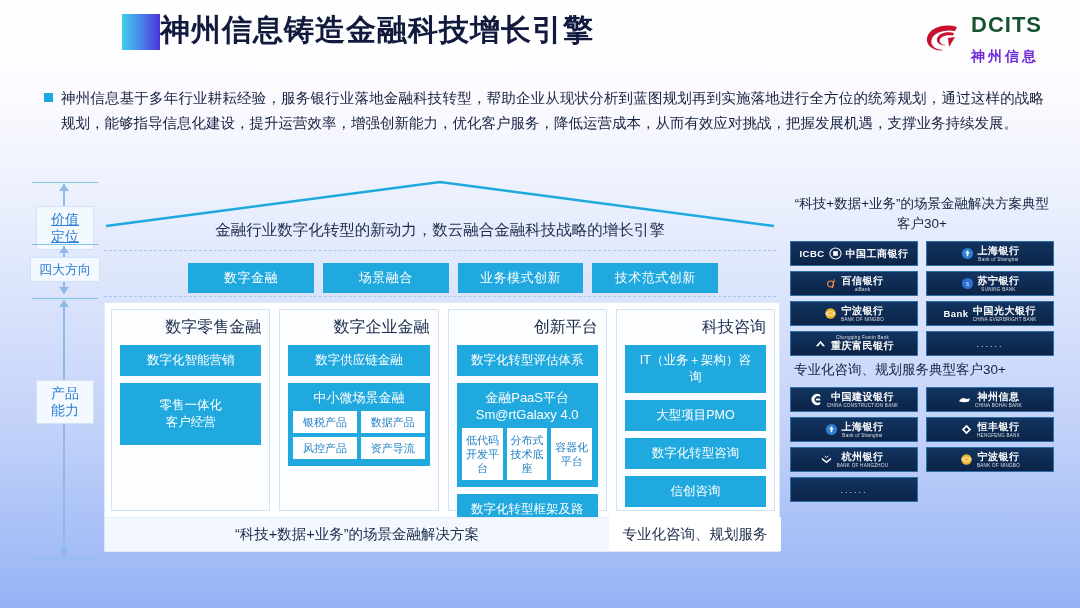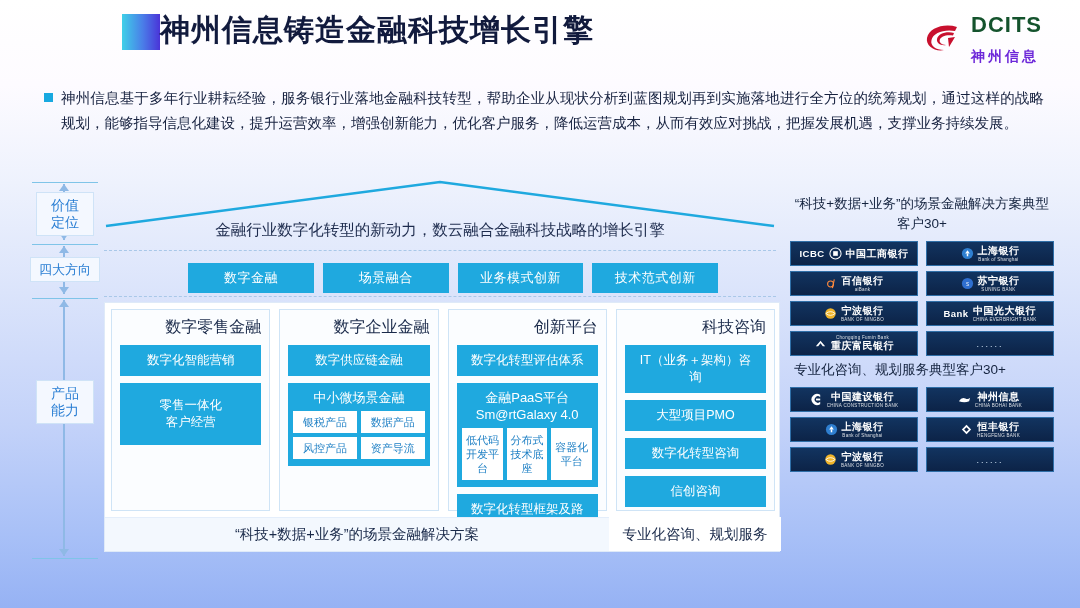--- a/index.html
+++ b/index.html
@@ -142,21 +142,21 @@
 </div>
 
 <div id="intro">
   <div id="intro-bullet"></div>
   <div id="intro-text">神州信息基于多年行业耕耘经验，服务银行业落地金融科技转型，帮助企业从现状分析到蓝图规划再到实施落地进行全方位的统筹规划，通过这样的战略规划，能够指导信息化建设，提升运营效率，增强创新能力，优化客户服务，降低运营成本，从而有效应对挑战，把握发展机遇，支撑业务持续发展。</div>
 </div>
 
 <div id="axis">
   <div class="axis-rule" style="top:0;"></div>
   <div class="axis-arrow" style="top:2px;height:56px;"></div>
-  <div class="axis-label" style="top:10px;">
+  <div class="axis-label" style="top:24px;text-decoration:underline;">
     <div>价值</div>
     <div>定位</div>
   </div>
 
   <div class="axis-rule" style="top:62px;"></div>
   <div class="axis-arrow" style="top:64px;height:48px;"></div>
   <div class="axis-label wide" style="top:75px;">
     <div>四大方向</div>
   </div>
 
@@ -354,20 +354,30 @@
           <path d="M2 7 L7 2 L12 7 L7 12 Z" fill="#fff"></path>
           <path d="M4.5 7 L7 4.5 L9.5 7 L7 9.5 Z" fill="#0c2347"></path>
         </svg>
       <span class="logo-stack">
         <span class="logo-cn">恒丰银行</span>
         <span class="logo-en">HENGFENG BANK</span>
       </span>
     </div>
     <div class="logo-cell">
       <svg class="mark" viewBox="0 0 14 14">
+          <path d="M2 5 L7 9 L12 5 L12 7 L7 11 L2 7 Z" fill="#fff"></path>
+          <path d="M5 3 L7 5 L9 3" fill="none" stroke="#fff" stroke-width="1"></path>
+        </svg>
+      <span class="logo-stack">
+        <span class="logo-cn">杭州银行</span>
+        <span class="logo-en">BANK OF HANGZHOU</span>
+      </span>
+    </div>
+    <div class="logo-cell">
+      <svg class="mark" viewBox="0 0 14 14">
           <circle cx="7" cy="7" r="5.6" fill="#f0b429"></circle>
           <path d="M2 7 Q7 3 12 7 Q7 11 2 7" fill="none" stroke="#fff" stroke-width=".9"></path>
         </svg>
       <span class="logo-stack">
         <span class="logo-cn">宁波银行</span>
         <span class="logo-en">BANK OF NINGBO</span>
       </span>
     </div>
     <div class="logo-cell">
       <span class="logo-dots">......</span>

